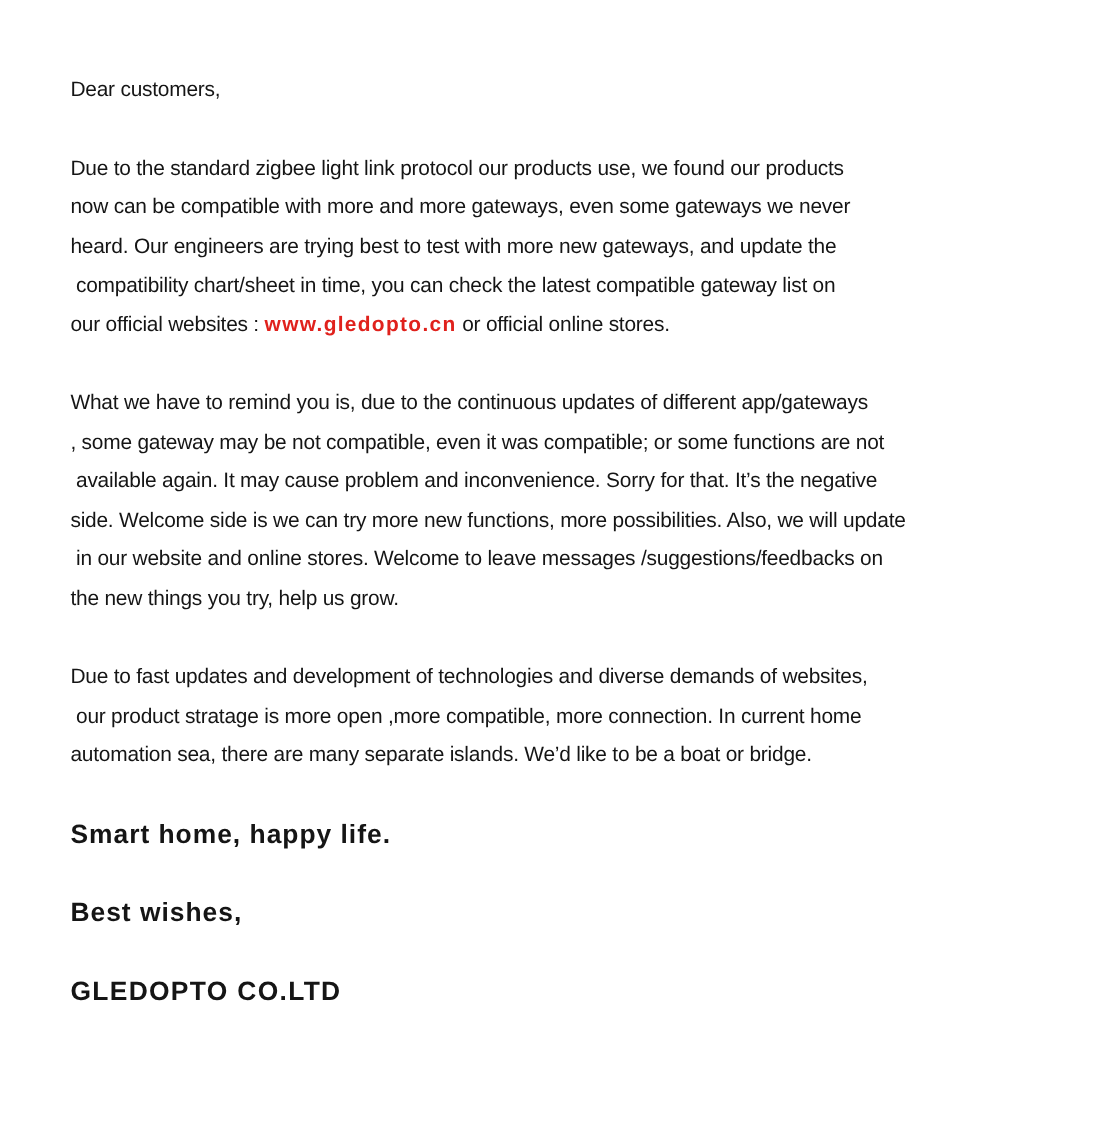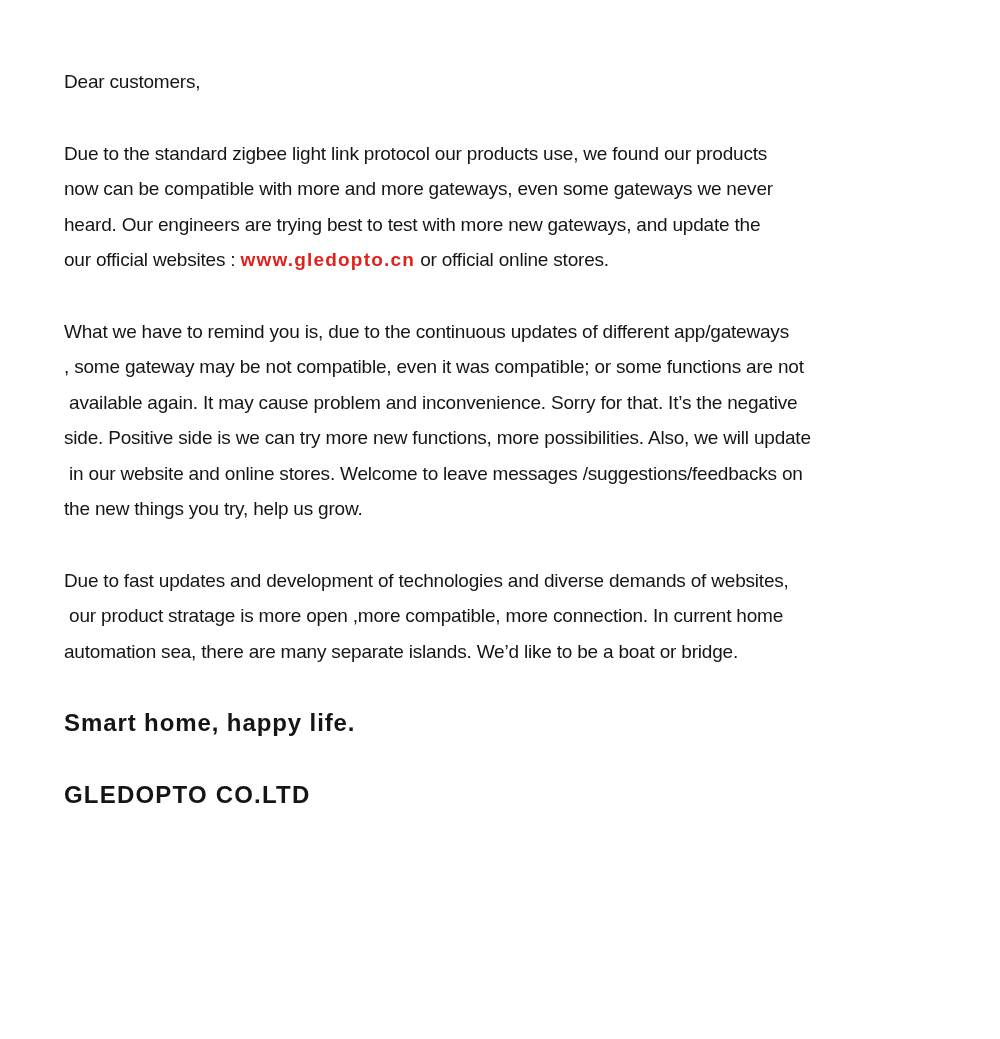--- a/index.html
+++ b/index.html
@@ -53,40 +53,44 @@
 
   <div class="block">
     <div class="line">Dear customers,</div>
   </div>
 
 
   <div class="block">
     <div class="line">Due to the standard zigbee light link protocol our products use, we found our products</div>
     <div class="line">now can be compatible with more and more gateways, even some gateways we never</div>
     <div class="line">heard. Our engineers are trying best to test with more new gateways, and update the</div>
+    <div class="line"> compatibility chart/sheet in time, you can check the latest compatible gateway list on</div>
     <div class="line"><span>our official websites : </span><a class="link">www.gledopto.cn</a><span> or official online stores.</span></div>
   </div>
 
   <div class="block">
     <div class="line">What we have to remind you is, due to the continuous updates of different app/gateways</div>
     <div class="line">, some gateway may be not compatible, even it was compatible; or some functions are not</div>
     <div class="line"> available again. It may cause problem and inconvenience. Sorry for that. It’s the negative</div>
-    <div class="line">side. Positive side is we can try more new functions, more possibilities. Also, we will update</div>
+    <div class="line">side. Welcome side is we can try more new functions, more possibilities. Also, we will update</div>
     <div class="line"> in our website and online stores. Welcome to leave messages /suggestions/feedbacks on</div>
     <div class="line">the new things you try, help us grow.</div>
   </div>
 
   <div class="block">
     <div class="line">Due to fast updates and development of technologies and diverse demands of websites,</div>
     <div class="line"> our product stratage is more open ,more compatible, more connection. In current home</div>
     <div class="line">automation sea, there are many separate islands. We’d like to be a boat or bridge.</div>
   </div>
 
   <div class="block tagline">
     <div class="line">Smart home, happy life.</div>
   </div>
 
+  <div class="block closing">
+    <div class="line">Best wishes,</div>
+  </div>
 
   <div class="block signature">
     <div class="line">GLEDOPTO CO.LTD</div>
   </div>
 
 </div>
 
 </body></html>

